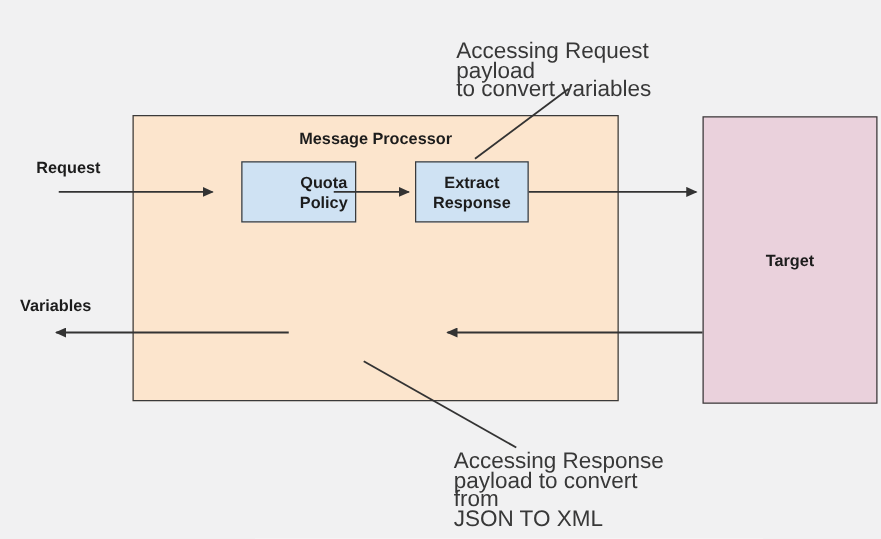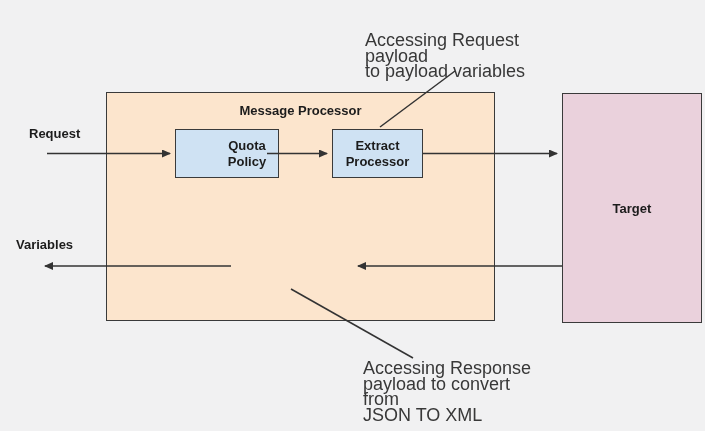--- a/index.html
+++ b/index.html
@@ -39,21 +39,21 @@
     display: flex;
     flex-direction: column;
     align-items: center;
     justify-content: center;
     font-size: 13px;
     font-weight: bold;
     color: var(--text-color, #1c1c1c);
     line-height: 16px;
     text-align: center;
   }
-  .node-quota    { left: 175px; top: 129px; width: 104px;  height: 49px; padding-left: 40px; }
+  .node-quota    { left: 193px; top: 129px; width: 92px;  height: 49px; padding-left: 40px; }
   .node-extract  { left: 332px; top: 129px; width: 91px;  height: 49px; }
   .node-jsonxml  { left: 231px; top: 240px; width: 122px; height: 50px; }
   .target-box {
     left: 562px; top: 93px;
     width: 140px; height: 230px;
     background: var(--target-fill, #ead1dc);
     border: 1.6px solid var(--border-color, #3e3e3e);
     display: flex;
     align-items: center;
     justify-content: center;
@@ -105,30 +105,30 @@
     <span>Target</span>
   </div>
 
   <div class="node node-quota">
     <div>Quota</div>
     <div>Policy</div>
   </div>
 
   <div class="node node-extract">
     <div>Extract</div>
-    <div>Processor</div>
+    <div>Response</div>
   </div>
 
 
   <div class="flow-label label-request">Request</div>
   <div class="flow-label label-response">Variables</div>
 
   <div class="note note-request">
     <div>Accessing Request payload</div>
-    <div>to payload variables</div>
+    <div>to convert variables</div>
   </div>
 
   <div class="note note-response">
     <div>Accessing Response</div>
     <div>payload to convert from</div>
     <div>JSON TO XML</div>
   </div>
 
   <svg class="overlay" viewBox="0 0 705 431" xmlns="http://www.w3.org/2000/svg">
     <defs>

